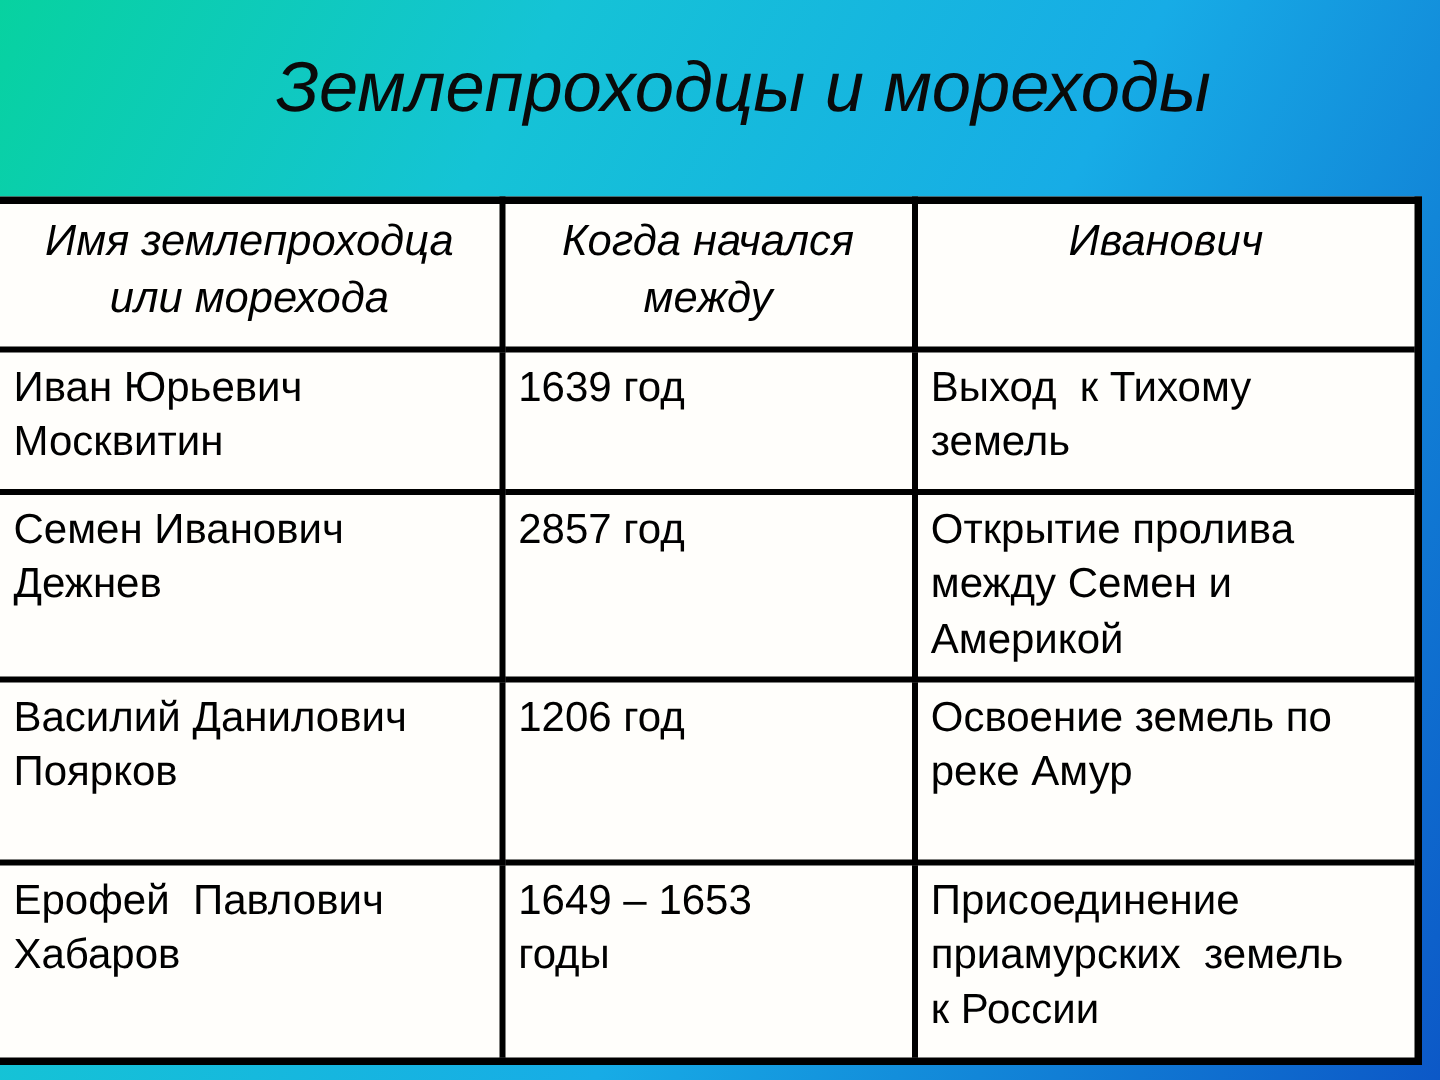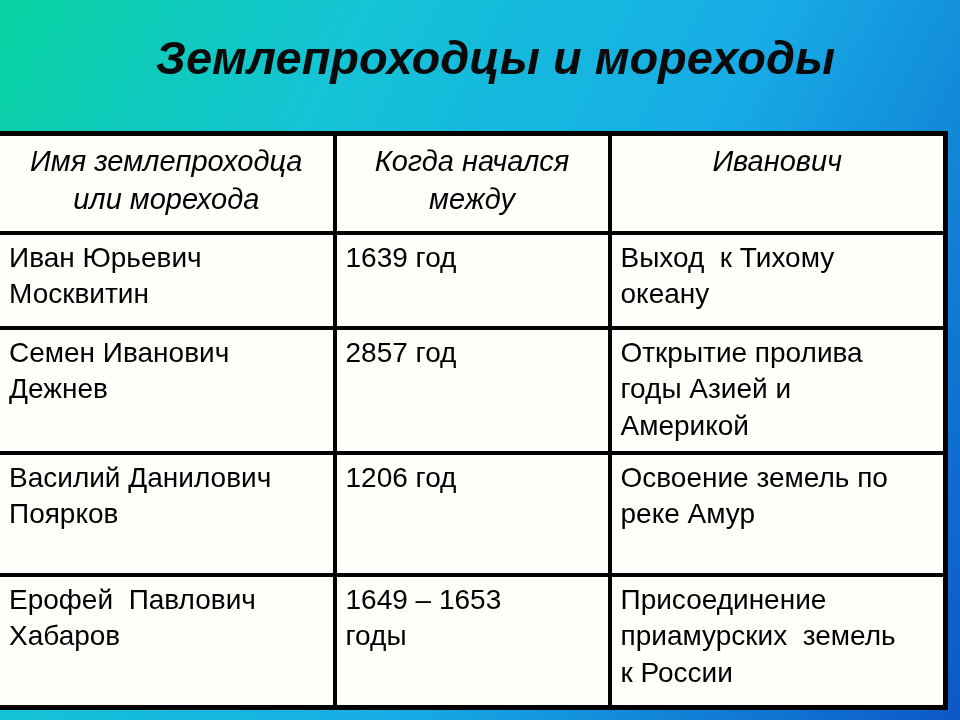--- a/index.html
+++ b/index.html
@@ -18,21 +18,21 @@
       #17ace6 58%,
       #0c58c7 100%);
   }
   .title {
     position: absolute;
     top: 30px;
     left: 0;
     width: 100%;
     text-align: center;
     font-size: 47px;
-    font-weight: bold;
+    font-weight: normal;
     font-style: italic;
     letter-spacing: 0px;
     color: #0a0a0a;
     padding-left: 31px;
   }
   table.explorers-table {
     position: absolute;
     left: -5px;
     top: 131px;
     width: 948px;
@@ -90,28 +90,28 @@
 между</th>
         <th>Иванович</th>
       </tr>
     </thead>
     <tbody>
       <tr class="row-1">
         <td>Иван Юрьевич
 Москвитин</td>
         <td>1639 год</td>
         <td>Выход  к Тихому
-океану</td>
+земель</td>
       </tr>
       <tr class="row-2">
         <td>Семен Иванович
 Дежнев</td>
         <td>2857 год</td>
         <td>Открытие пролива
-годы Азией и
+между Семен и
 Америкой</td>
       </tr>
       <tr class="row-3">
         <td>Василий Данилович
 Поярков</td>
         <td>1206 год</td>
         <td>Освоение земель по
 реке Амур</td>
       </tr>
       <tr class="row-4">

